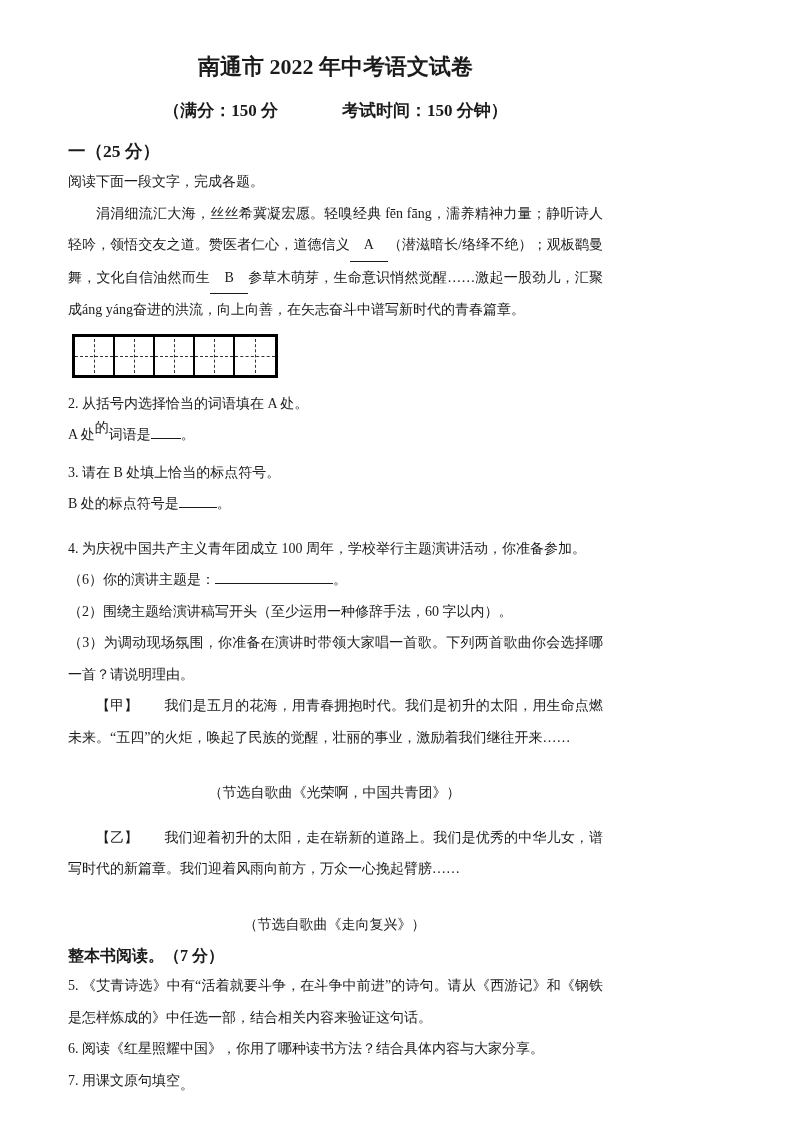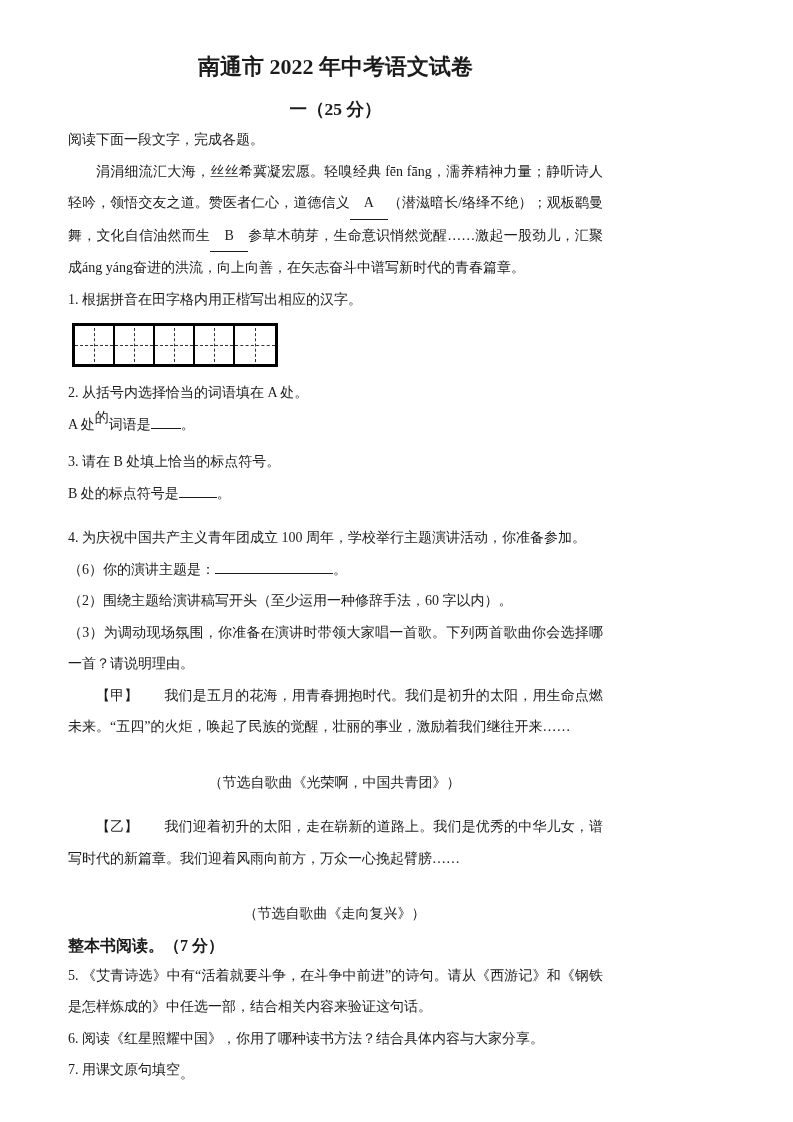--- a/index.html
+++ b/index.html
@@ -28,21 +28,20 @@
     margin-top: 16px;
     font-size: 17px;
     font-weight: 700;
     line-height: 26px;
   }
   .sec-heading {
     margin-top: 14px;
     font-size: 17.5px;
     font-weight: 700;
     line-height: 27px;
-    text-align: center;
   }
   .sec-heading-2 {
     margin-top: 2px;
     font-size: 16px;
     font-weight: 700;
     line-height: 28px;
   }
   .line {
     margin: 0;
     font-size: 14px;
@@ -99,28 +98,31 @@
     border-top: 1.5px dashed #333;
   }
 </style>
 </head>
 <body>
 
 <div class="page">
 
   <h1 class="title">南通市 2022 年中考语文试卷</h1>
 
+  <div class="subtitle">
+    <span>（满分：150 分</span>
+    <span>考试时间：150 分钟）</span>
+  </div>
 
   <div class="sec-heading">一（25 分）</div>
 
   <p class="line mt-sm">阅读下面一段文字，完成各题。</p>
 
   <p class="line justify indent"><span>涓涓细流汇大海，丝丝希冀凝宏愿。轻嗅经典 fēn fāng，濡养精神力量；静听诗人轻吟，领悟交友之道。赞医者仁心，道德信义</span><span class="blank blank-ab">A</span><span>（潜滋暗长/络绎不绝）；观板鹞曼舞，文化自信油然而生</span><span class="blank blank-ab">B</span><span>参草木萌芽，生命意识悄然觉醒……激起一股劲儿，汇聚成</span><span class="pinyin-italic">áng yáng</span><span>奋进的洪流，向上向善，在矢志奋斗中谱写新时代的青春篇章。</span></p>
 
-  <p class="line">1. 根据拼音在田字格内用正楷写出相应的汉字。</p>
 
   <div class="tianzige">
     <div class="tz-cell"></div>
     <div class="tz-cell"></div>
     <div class="tz-cell"></div>
     <div class="tz-cell"></div>
     <div class="tz-cell"></div>
   </div>
 
   <p class="line">2. 从括号内选择恰当的词语填在 A 处。</p>

